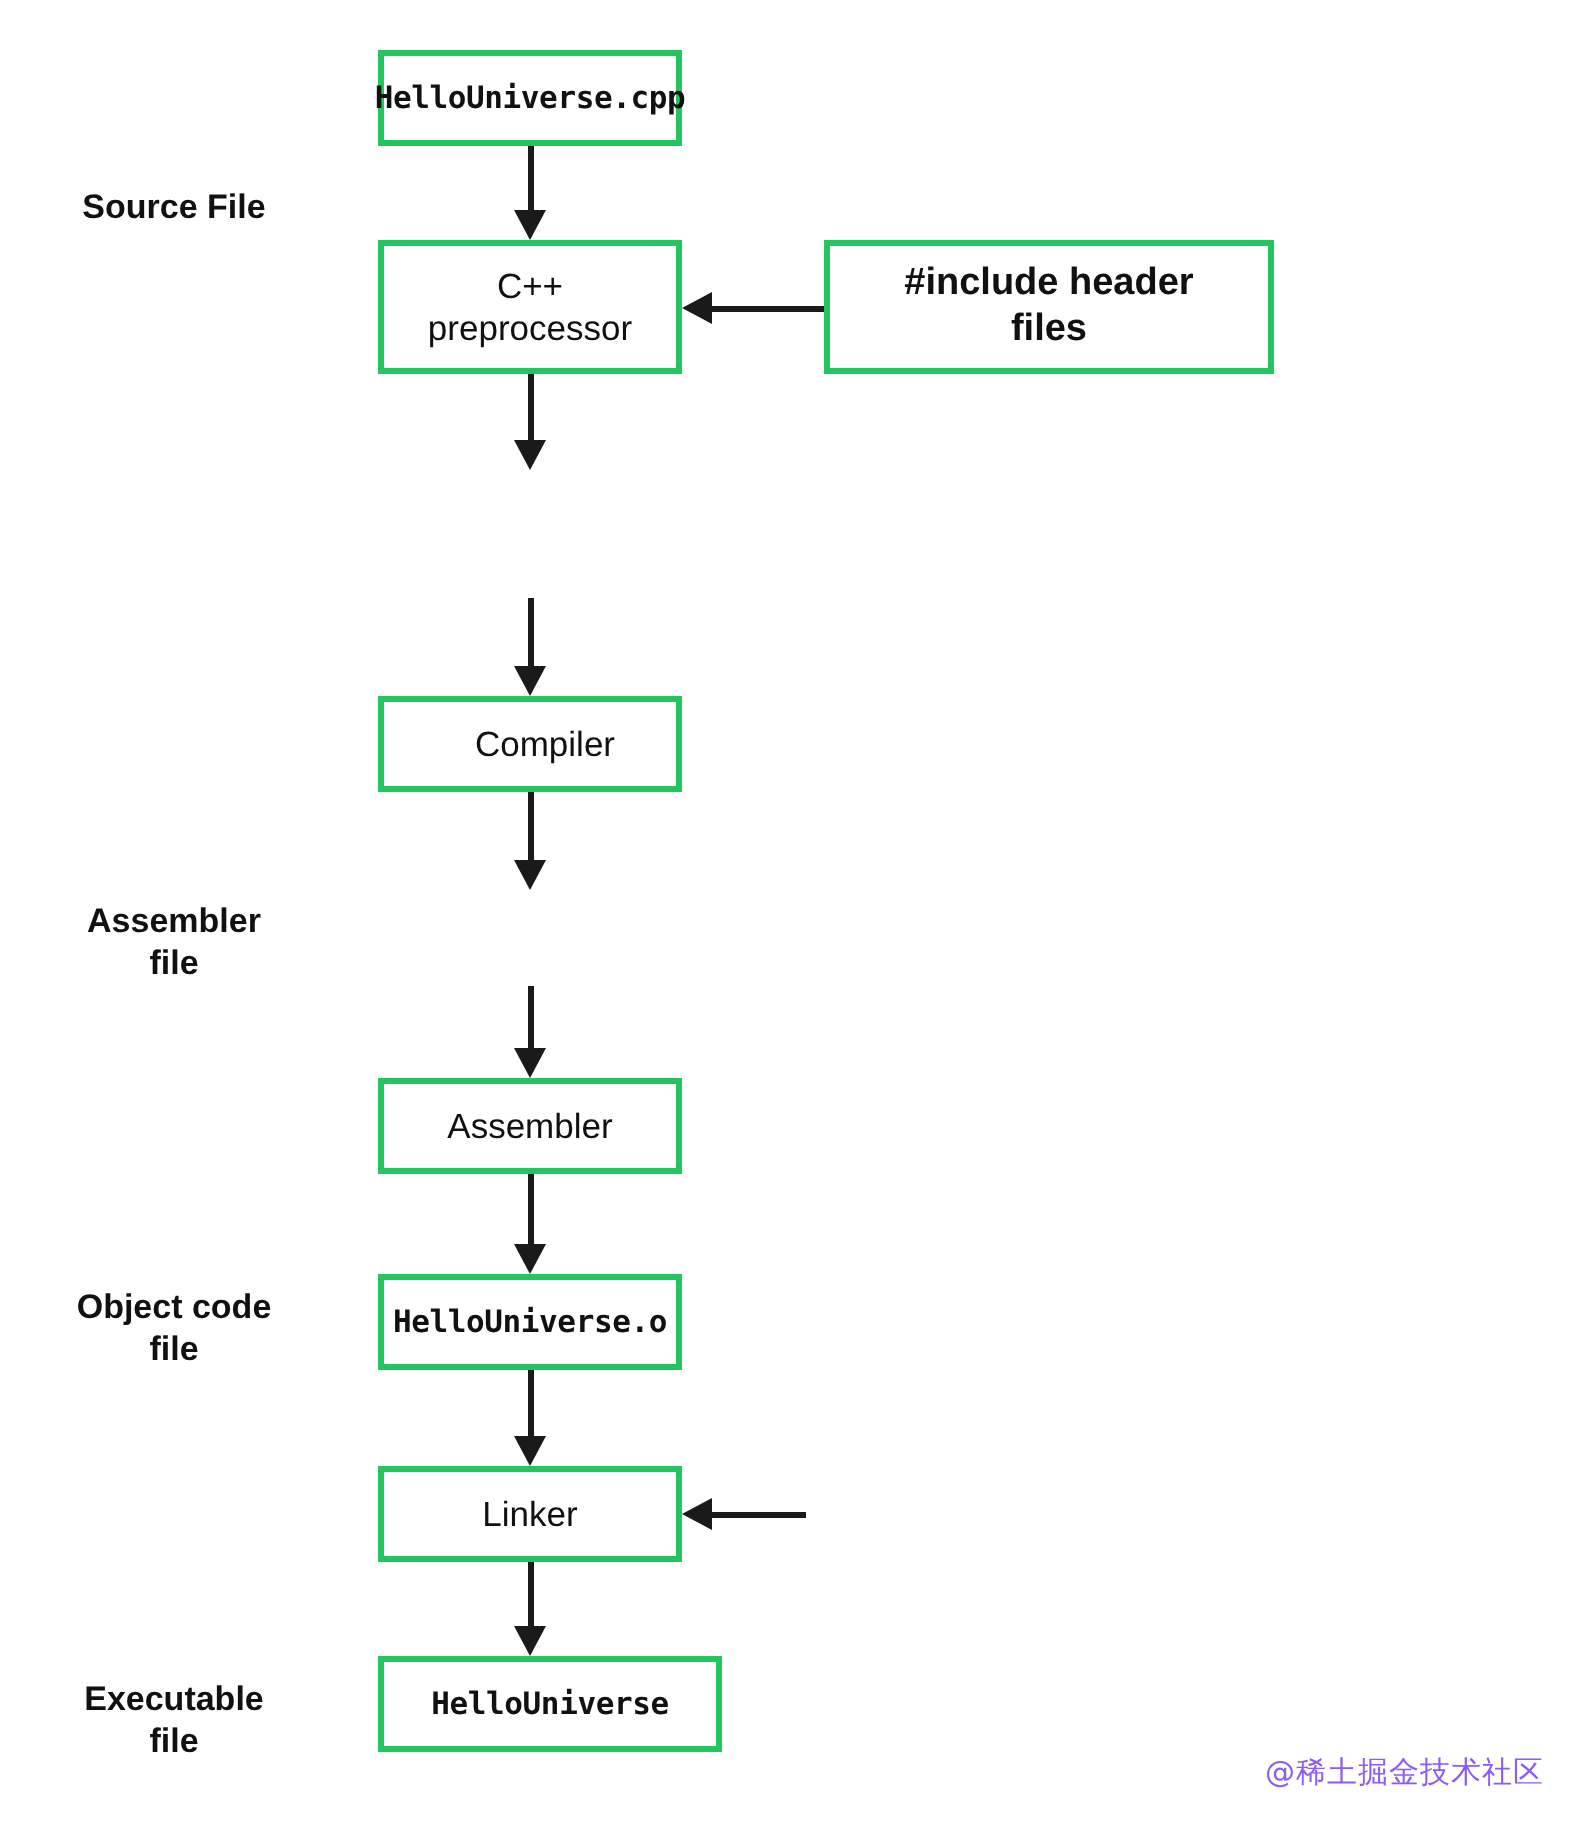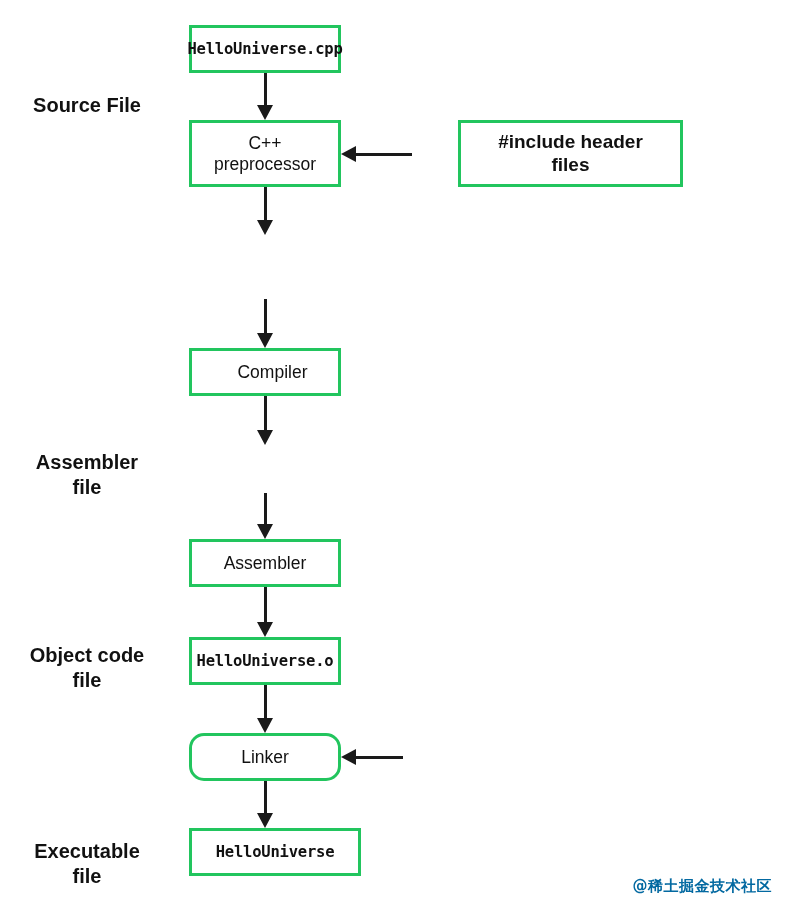--- a/index.html
+++ b/index.html
@@ -50,21 +50,21 @@
     font-family: "Liberation Sans", sans-serif;
     font-weight: 700;
     font-size: 19px;
   }
 
   
   .stage-label {
     position: absolute;
     font-family: "Liberation Sans", sans-serif;
     font-weight: 700;
-    font-size: 20px;
+    font-size: 17px;
     line-height: 1.25;
     text-align: center;
     white-space: pre-line;
     color: #111111;
   }
 
   
   .v-arrow {
     position: absolute;
   }
@@ -110,24 +110,23 @@
     border-right: 15px solid #1a1a1a;
   }
 
   
   .watermark {
     position: absolute;
     right: 14px;
     bottom: 22px;
     font-family: "DejaVu Sans", sans-serif;
     font-size: 15px;
-    color: #0369a1;
+    color: #8b5cf6;
     letter-spacing: 0.5px;
     user-select: none;
-    font-weight: bold;
   }
 </style>
 </head>
 <body>
 
 <div id="canvas">
 
   <div class="stage-label" style="left:8px; top:93px; width:158px;">Source File</div>
 
   <div class="stage-label" style="left:8px; top:450px; width:158px;">Assembler
@@ -146,21 +145,21 @@
   <div class="v-arrow" style="left:257px; top:73px; width:16px; height:47px;">
     <div class="shaft" style="height:32px;"></div>
     <div class="head"></div>
   </div>
 
   <div class="node plain" style="left:189px; top:120px; width:152px; height:67px;">
     <span class="txt">C++
 preprocessor</span>
   </div>
 
-  <div class="node strong" style="left:412px; top:120px; width:225px; height:67px;margin-left:46px;">
+  <div class="node strong" style="left:412px; top:120px; width:225px; height:67px;">
     <span class="txt">#include header
 files</span>
   </div>
 
   <div class="h-arrow" style="left:341px; top:146px; width:71px; height:16px;">
     <div class="shaft" style="width:58px;"></div>
     <div class="head"></div>
   </div>
 
   <div class="v-arrow" style="left:257px; top:187px; width:16px; height:48px;">
@@ -200,21 +199,21 @@
 
   <div class="node mono" style="left:189px; top:637px; width:152px; height:48px;">
     <span class="txt">HelloUniverse.o</span>
   </div>
 
   <div class="v-arrow" style="left:257px; top:685px; width:16px; height:48px;">
     <div class="shaft" style="height:33px;"></div>
     <div class="head"></div>
   </div>
 
-  <div class="node plain" style="left:189px; top:733px; width:152px; height:48px;border-radius:15px;">
+  <div class="node plain" style="left:189px; top:733px; width:152px; height:48px;">
     <span class="txt">Linker</span>
   </div>
 
 
   <div class="h-arrow" style="left:341px; top:749px; width:62px; height:16px;">
     <div class="shaft" style="width:49px;"></div>
     <div class="head"></div>
   </div>
 
   <div class="v-arrow" style="left:257px; top:781px; width:16px; height:47px;">

